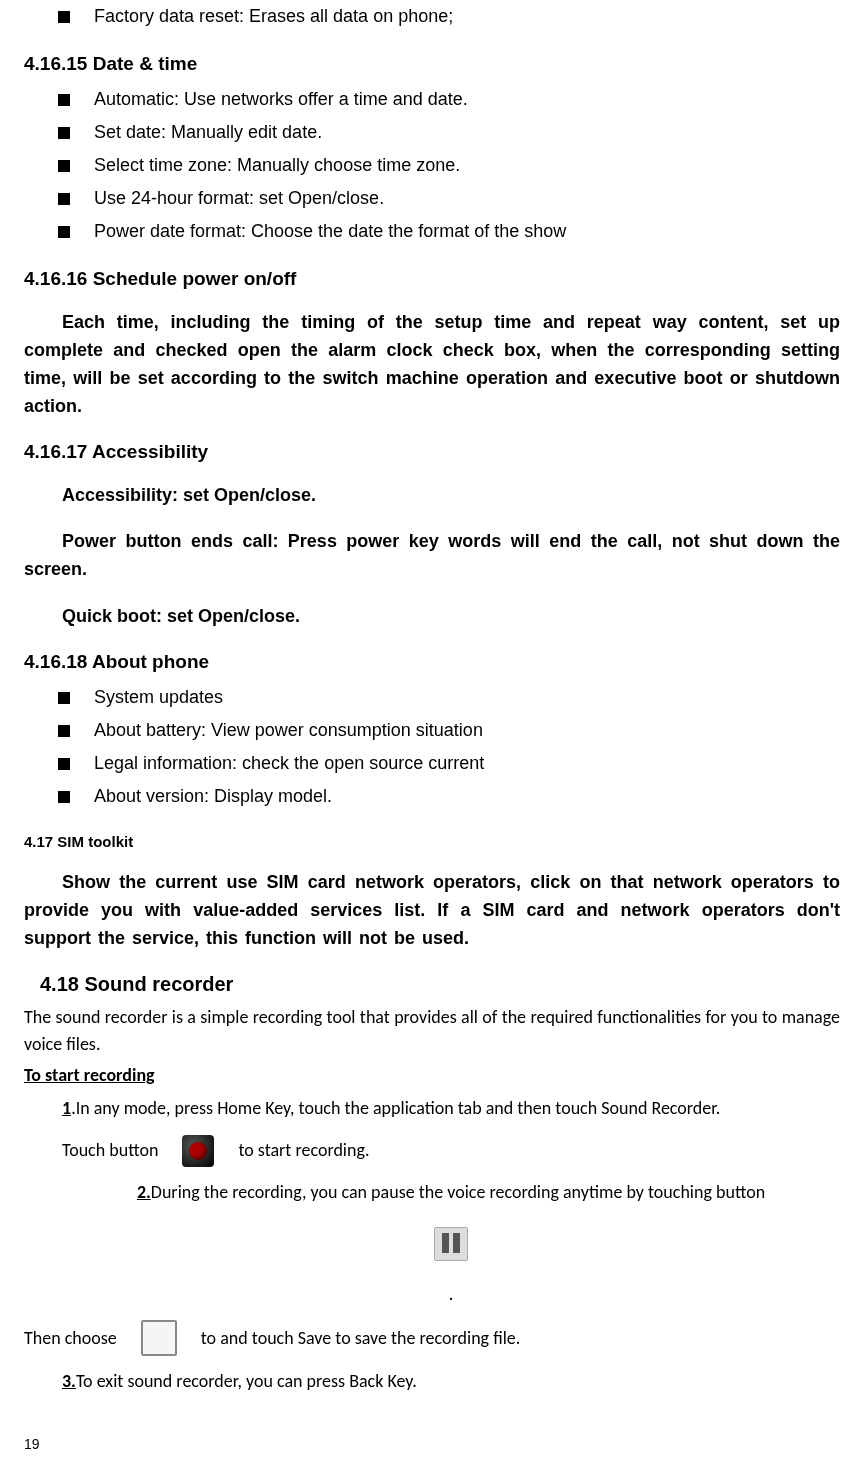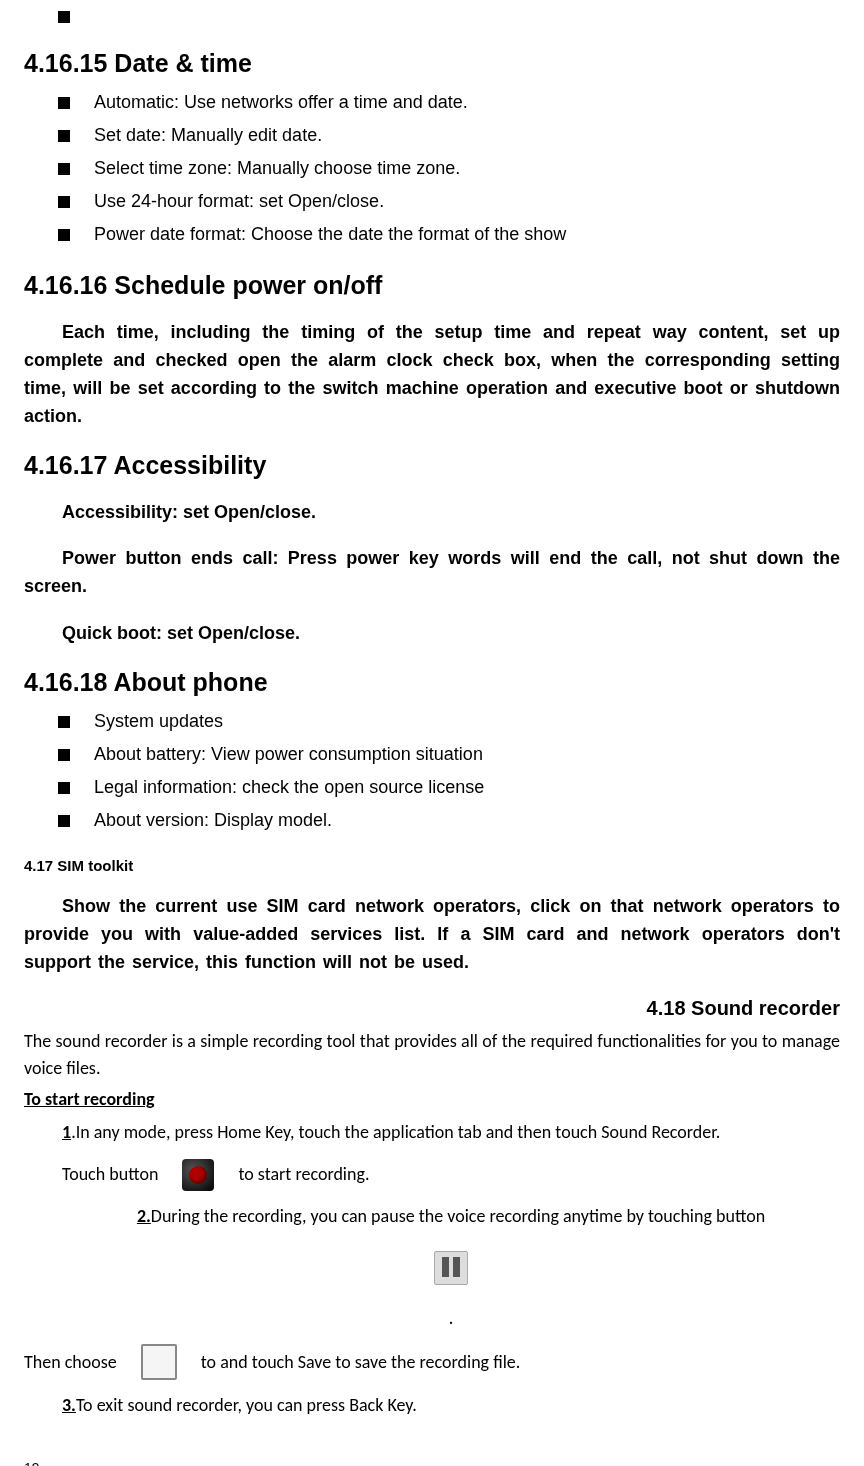--- a/index.html
+++ b/index.html
@@ -24,34 +24,33 @@
   .sq-bullet {
     display: inline-block;
     width: 12px;
     height: 12px;
     background: #000;
     margin-right: 24px;
     margin-top: 5px;
     flex-shrink: 0;
   }
   h3.sub {
-    font-size: 25px;
+    font-size: 19px;
     font-weight: bold;
     margin: 20px 0 8px 0;
   }
   h3.main {
     font-size: 15px;
     font-weight: bold;
     margin: 20px 0 8px 0;
   }
   h3.main-indent {
     font-size: 20px;
     font-weight: bold;
     margin: 20px 0 8px 16px;
-    text-align: right;
   }
   .para {
     text-align: justify;
     margin: 19px 0;
     line-height: 1.55;
     text-indent: 38px;
     font-weight: bold;
   }
   .para-noindent {
     text-align: justify;
@@ -129,20 +128,21 @@
   .bold { font-weight: bold; text-decoration: underline; }
   .step-block { margin-top: 12px; margin-bottom: 12px; }
   .justify-wide { word-spacing: 2px; }
 </style>
 </head>
 <body>
 
 <ul class="bullet-list">
   <li>
     <span class="sq-bullet"></span>
+    <span>Factory data reset: Erases all data on phone;</span>
   </li>
 </ul>
 
 <h3 class="sub">4.16.15  Date &amp; time</h3>
 <ul class="bullet-list">
   <li>
       <span class="sq-bullet"></span>
       <span>Automatic: Use networks offer a time and date.</span>
     </li>
   <li>
@@ -176,21 +176,21 @@
   <li>
       <span class="sq-bullet"></span>
       <span>System updates</span>
     </li>
   <li>
       <span class="sq-bullet"></span>
       <span>About battery: View power consumption situation</span>
     </li>
   <li>
       <span class="sq-bullet"></span>
-      <span>Legal information: check the open source license</span>
+      <span>Legal information: check the open source current</span>
     </li>
   <li>
       <span class="sq-bullet"></span>
       <span>About version: Display model.</span>
     </li>
 </ul>
 
 <h3 class="main">4.17 SIM toolkit</h3>
 <p class="para justify-wide">Show the current use SIM card network operators, click on that network operators to provide you with value-added services list. If a SIM card and network operators don't support the service, this function will not be used.</p>
 

